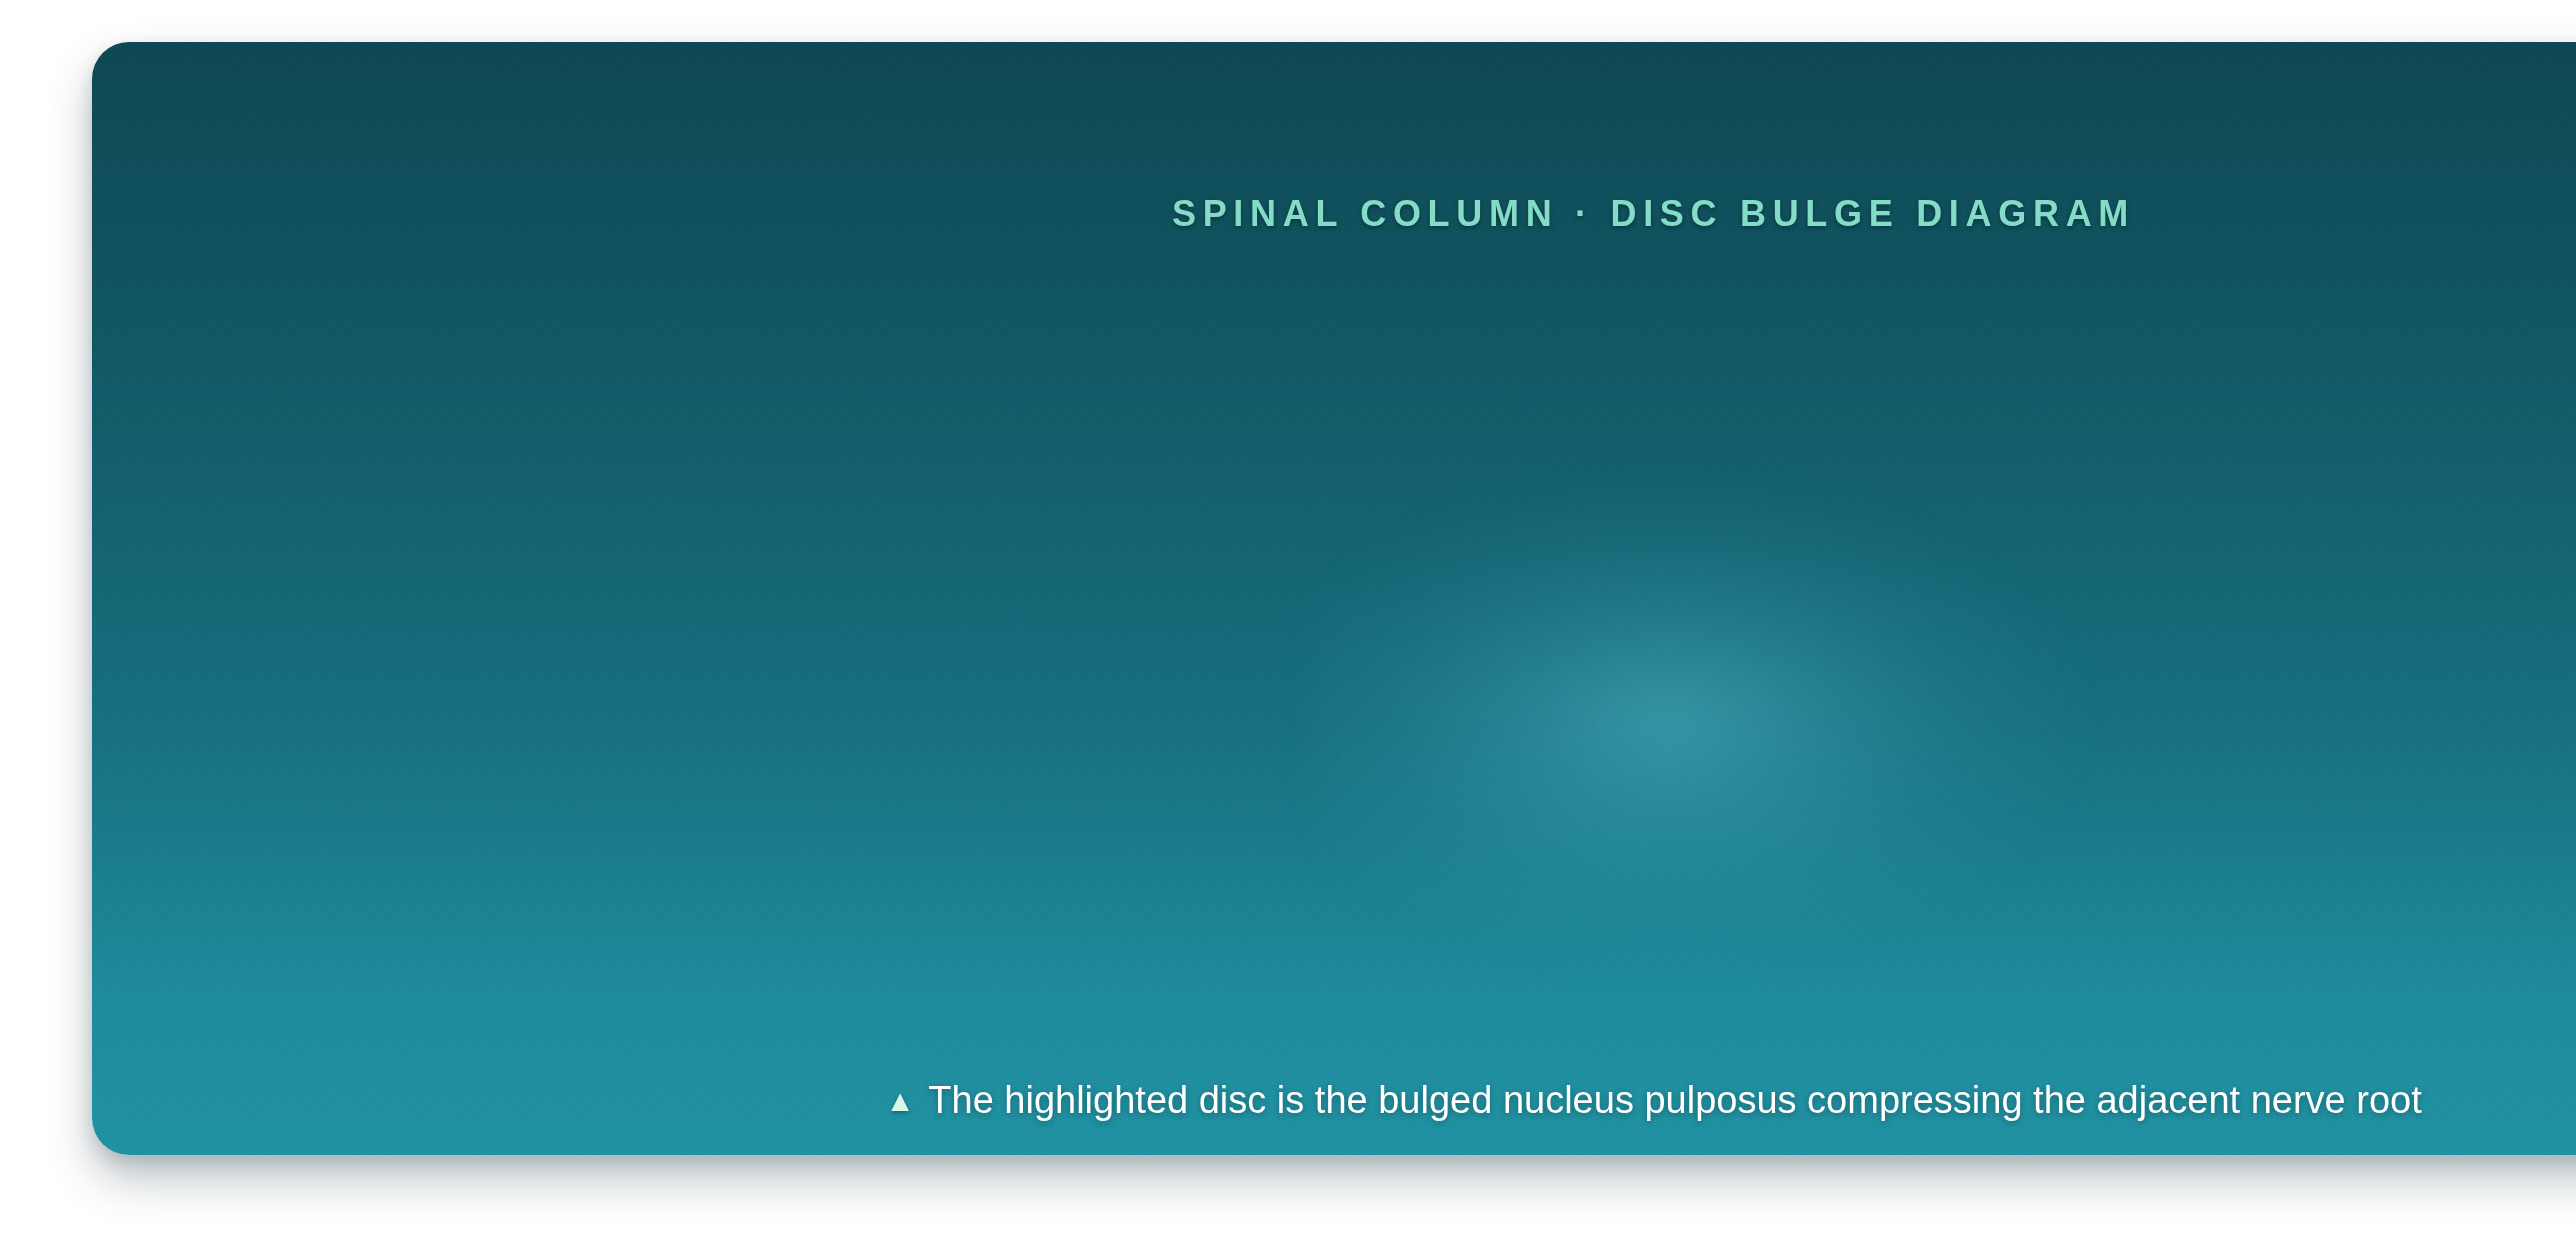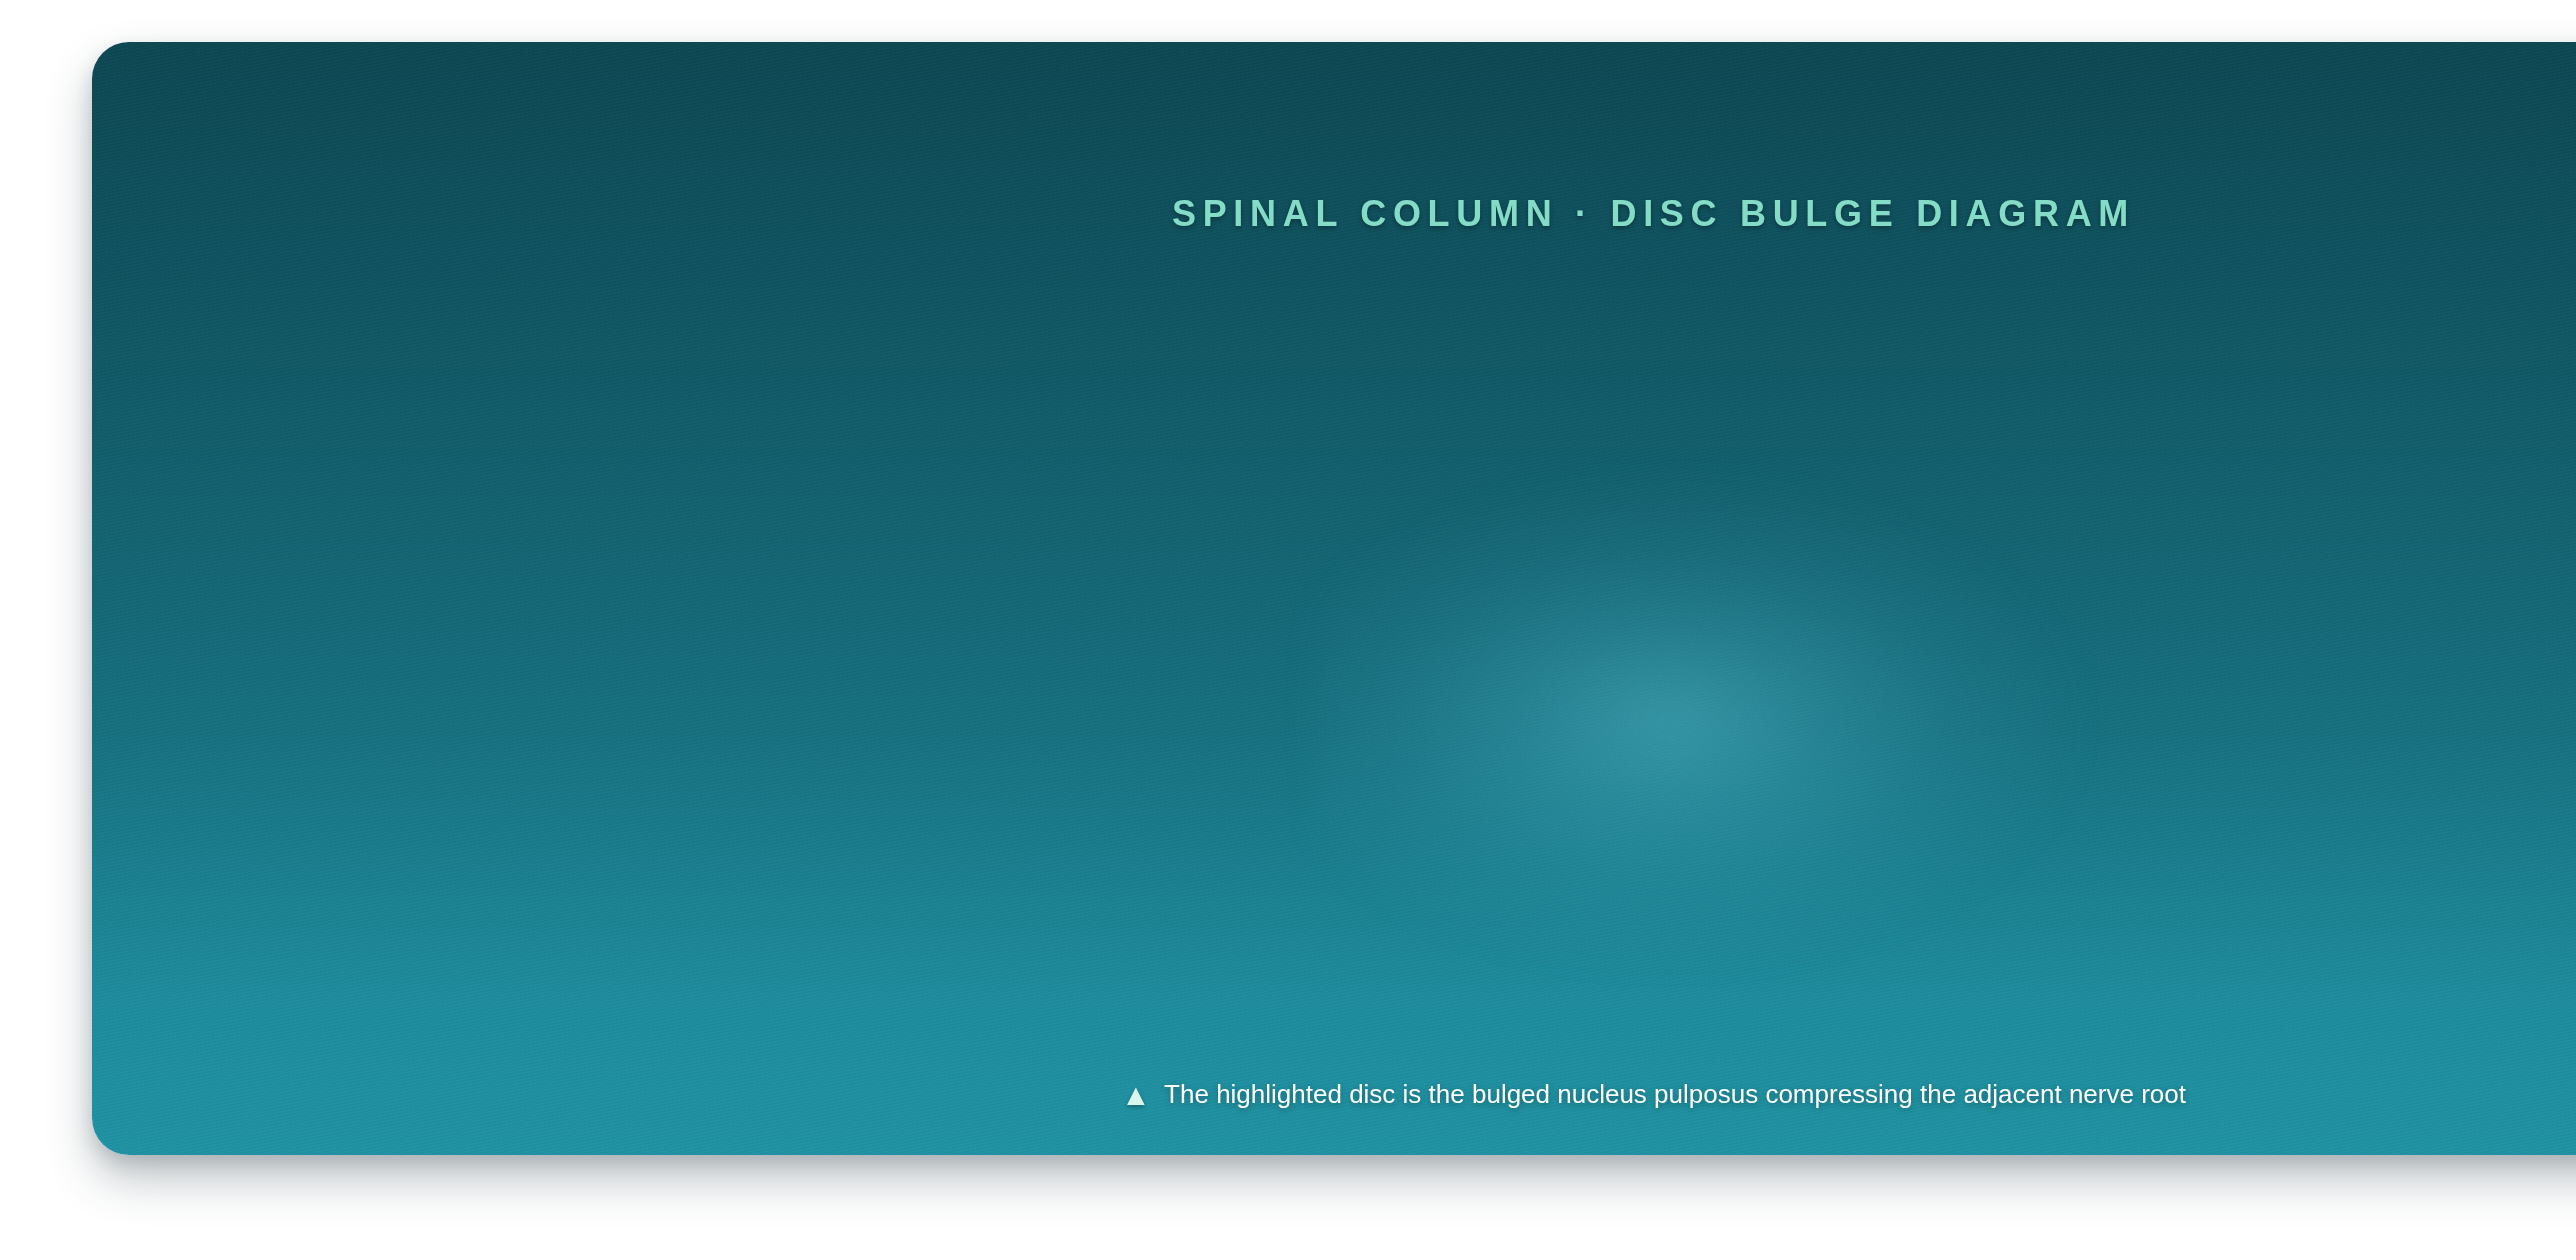--- a/index.html
+++ b/index.html
@@ -43,21 +43,21 @@
   #caption-row{
     position:absolute;left:0;right:0;top:1037px;
     display:flex;align-items:center;justify-content:center;gap:13.4px;
     z-index:6;
   }
   #caption-marker{
     font-size:30px;line-height:1;color:#d9f6ea;
     text-shadow:0 1.5px 4.1px rgba(0,0,0,.32);
   }
   #caption-text{
-    font-size:26px;font-weight:400;color:#ffffff;
+    font-size:38px;font-weight:400;color:#ffffff;
     text-shadow:0 2.1px 6.2px rgba(0,0,0,.30);
     white-space:nowrap;
   }
 
   
   #stage{
     position:absolute;
     left:1273px; top:185px;
     width:896px; height:835px;
     z-index:4;

